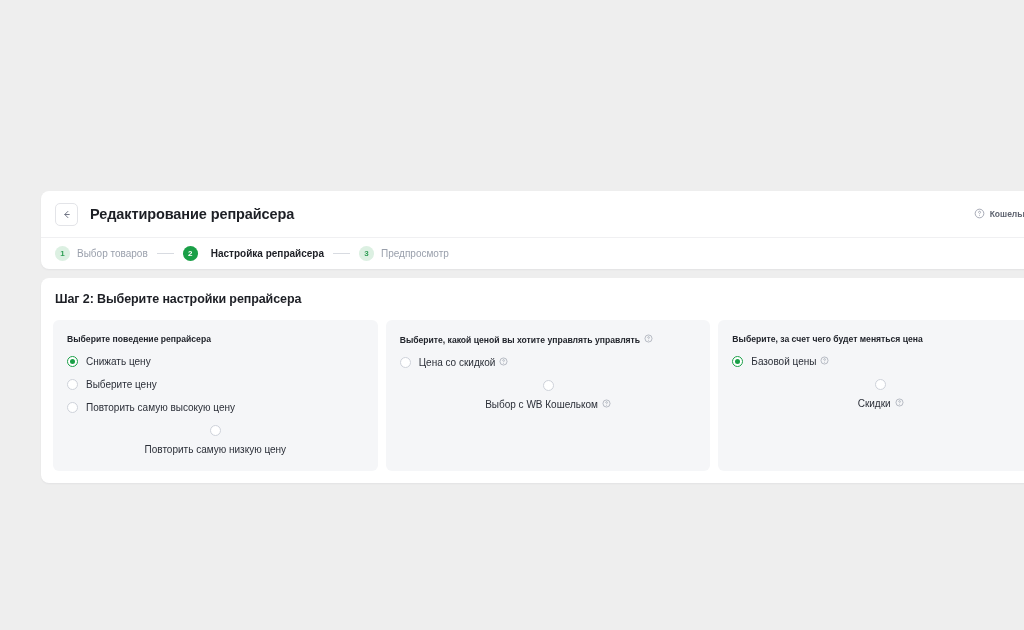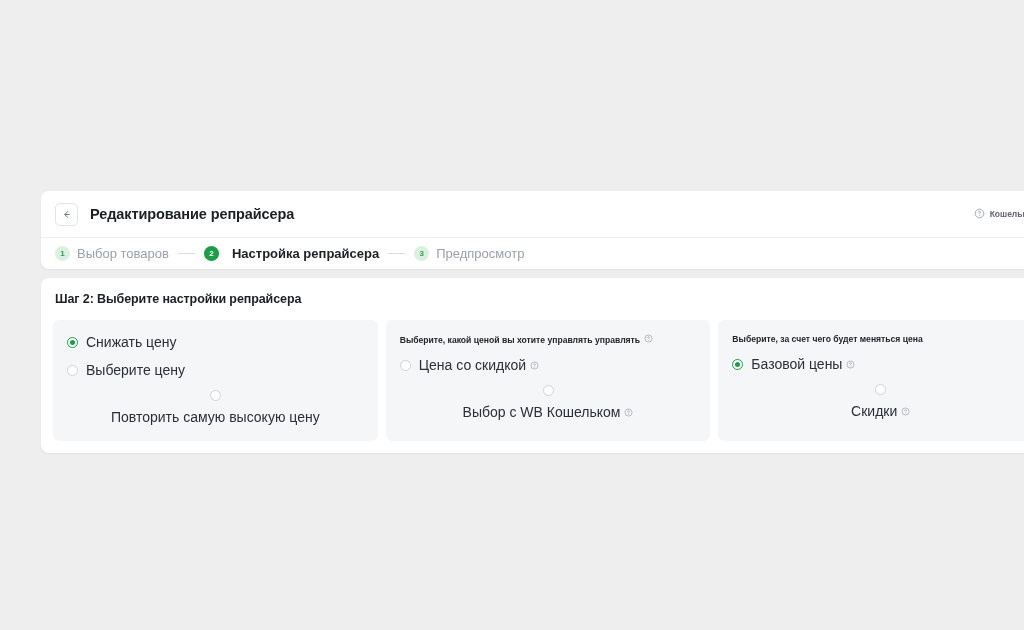--- a/index.html
+++ b/index.html
@@ -100,21 +100,21 @@
   }
   .step-badge.done {
     background: #dcf0e2;
     color: #2f9e55;
   }
   .step-badge.active {
     background: #1a9f47;
     color: #ffffff;
   }
   .step-label {
-    font-size: 13px;
+    font-size: 10px;
     color: #9aa0ac;
     white-space: nowrap;
   }
   .step-label.active {
     color: #1d1f25;
     font-weight: bold;
     margin-left: 6px;
   }
   .step-line {
     width: 17px;
@@ -187,21 +187,21 @@
     position: absolute;
     left: 50%;
     top: 50%;
     width: 5px;
     height: 5px;
     margin: -2.5px 0 0 -2.5px;
     border-radius: 50%;
     background: #1a9f47;
   }
   .radio-label {
-    font-size: 14px;
+    font-size: 10px;
     color: #2b2f38;
     display: flex;
     align-items: flex-start;
     gap: 4px;
     white-space: nowrap;
   }
   .q-icon { flex: 0 0 auto; display: block; }
 </style>
 </head>
 <body>
@@ -252,36 +252,45 @@
 
   </div>
 
   <div class="card card-main">
 
     <div class="section-title">Шаг 2: Выберите настройки репрайсера</div>
 
     <div class="panels">
 
       <div class="panel">
+        <div class="panel-title">
+          <span>Выберите поведение репрайсера</span>
+        </div>
         <div class="radio-row">
           <span class="radio checked"></span>
           <span class="radio-label">
             <span>Снижать цену</span>
           </span>
         </div>
         <div class="radio-row">
           <span class="radio"></span>
           <span class="radio-label">
             <span>Выберите цену</span>
           </span>
         </div>
         <div class="radio-row">
           <span class="radio"></span>
           <span class="radio-label">
             <span>Повторить самую высокую цену</span>
+          </span>
+        </div>
+        <div class="radio-row">
+          <span class="radio"></span>
+          <span class="radio-label">
+            <span>Повторить самую низкую цену</span>
           </span>
         </div>
       </div>
 
       <div class="panel">
         <div class="panel-title">
           <span>Выберите, какой ценой вы хотите управлять управлять</span>
           <span class="q-icon">
             <svg width="9" height="9" viewBox="0 0 16 16" fill="none" aria-hidden="true">
               <circle cx="8" cy="8" r="6.3" stroke="#9aa0ac" stroke-width="1.2"></circle>

